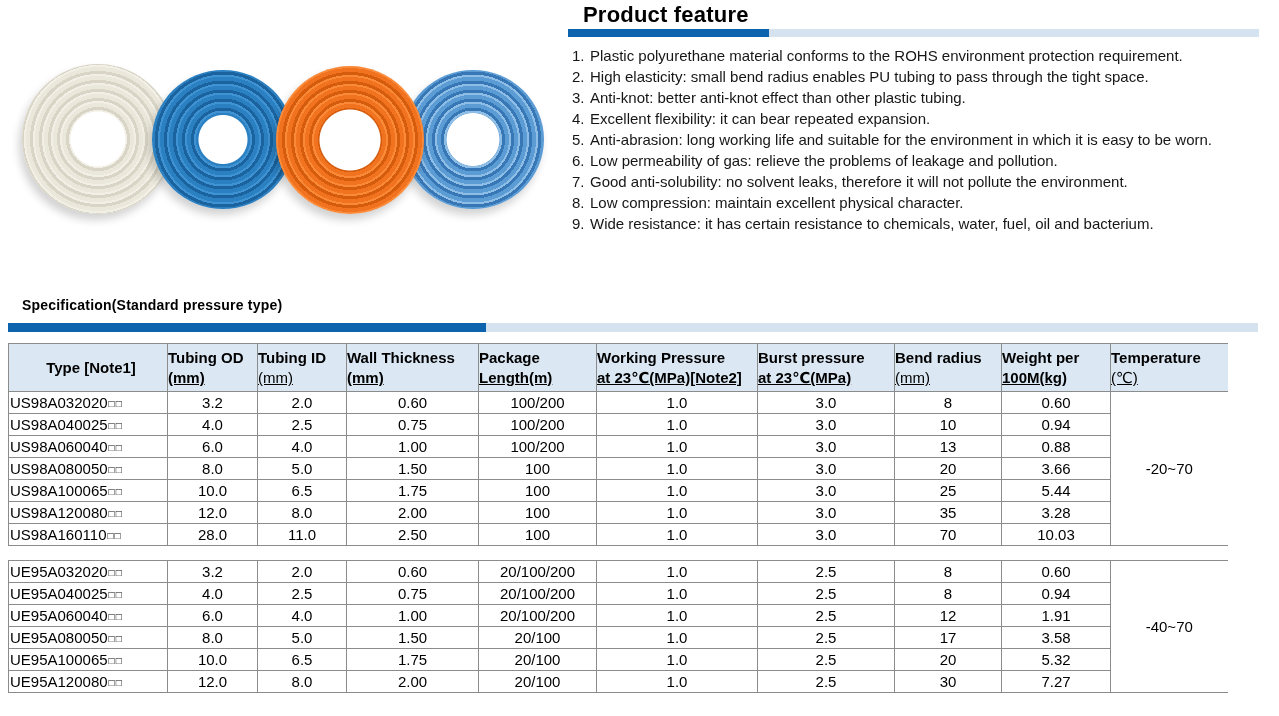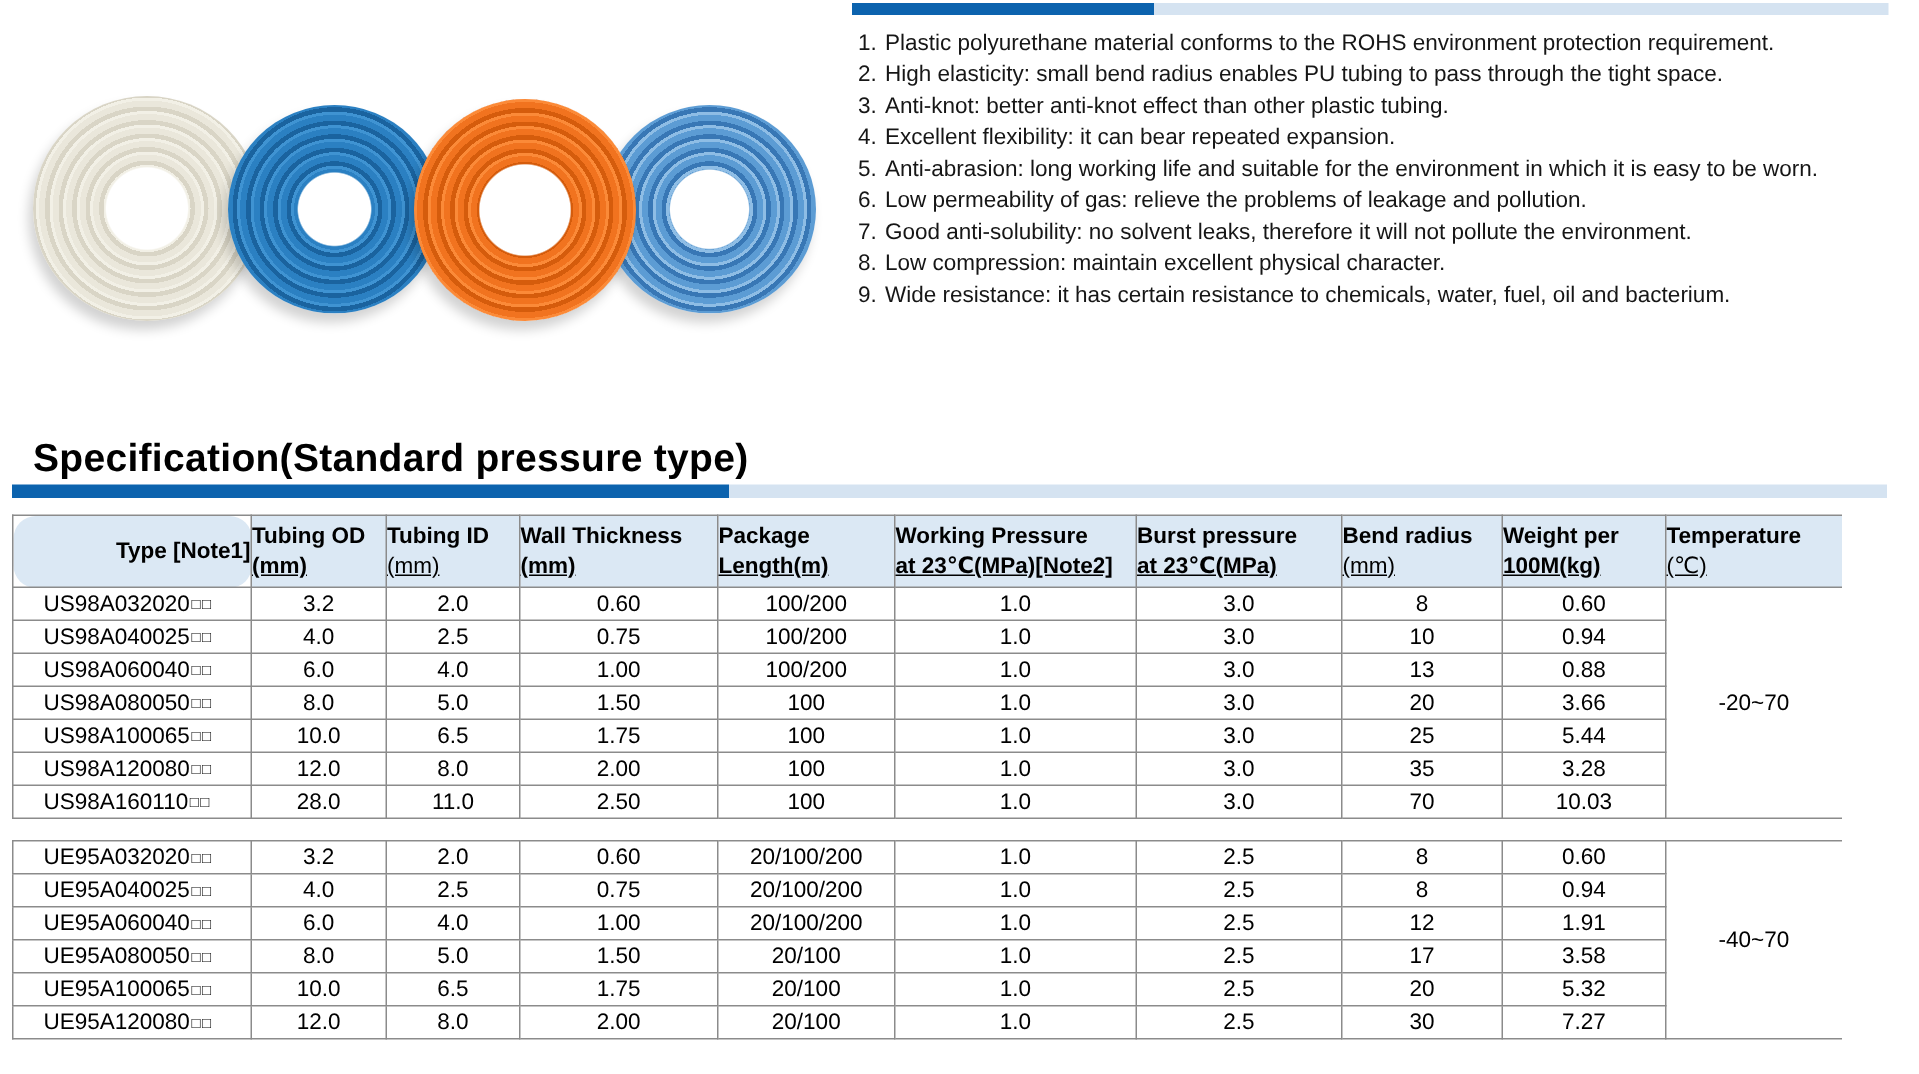--- a/index.html
+++ b/index.html
@@ -45,56 +45,57 @@
   .features { position:absolute; left:568px; top:0; width:704px; }
   .feature-title { margin:2px 0 0 15px; font-size:22px; font-weight:bold; line-height:25px; letter-spacing:0.2px; }
   .title-bar { height:8px; width:691px; margin-top:2px;
     background:linear-gradient(to right, #0c63ae 0 201px, #d5e3f1 201px); }
   .feature-list { list-style:none; margin:8px 0 0 4px; padding:0; font-size:15px; line-height:21px; color:#161616; }
   .feature-list li { display:flex; }
   .feature-list .num { flex:0 0 18px; }
   .feature-list .txt { flex:1 1 auto; }
 
   
-  .spec-title { position:absolute; left:22px; top:292px; margin:0; font-size:26px; font-weight:bold; line-height:26px; letter-spacing:0.2px; }
+  .spec-title { position:absolute; left:22px; top:292px; margin:0; font-size:14px; font-weight:bold; line-height:26px; letter-spacing:0.2px; }
   .spec-bar { position:absolute; left:8px; top:323px; width:1250px; height:9px;
     background:linear-gradient(to right, #0c63ae 0 478px, #d5e3f1 478px); }
 
   table.spec-table {
     position:absolute; left:8px; top:343px;
     width:1219px; border-collapse:collapse; table-layout:fixed;
     font-size:15px;
   }
   .spec-table th, .spec-table td { border:1px solid #8b8b8b; padding:0; }
   .spec-table th {
     background:#dbe8f4; height:48px; text-align:left;
     font-weight:bold; font-size:15px;
   }
   .spec-table th .l1 { display:block; line-height:20px; }
   .spec-table th .l2 { display:block; line-height:19px;text-decoration:underline; }
   .spec-table th .l2.regular { font-weight:normal; }
-  .spec-table th.type-header { text-align:right; padding-left:6px;border-radius:15px; }
+  .spec-table th.type-header { text-align:center; padding-left:6px; }
   .spec-table th.temp-header { border-right:none; }
   .spec-table td { height:22px; text-align:center; vertical-align:middle; background:#fff; }
-  .spec-table td.type-cell { text-align:left; padding-left:20px; white-space:nowrap;margin-left:19px; }
+  .spec-table td.type-cell { text-align:left; padding-left:1px; white-space:nowrap;margin-left:19px; }
   .spec-table td.type-cell .sq { font-size:10px; vertical-align:1px; letter-spacing:1px; margin-left:1px; }
   .spec-table td.temp-cell { border-right:none; }
   .spec-table tr.spacer td { border:none; height:15px; }
 </style>
 </head>
 <body>
 
 <div class="coil-photo">
   <div class="coil coil-white"></div>
   <div class="coil coil-blue"></div>
   <div class="coil coil-orange"></div>
   <div class="coil coil-clearblue"></div>
 </div>
 
 <section class="features">
+  <h1 class="feature-title">Product feature</h1>
   <div class="title-bar"></div>
   <ol class="feature-list">
     <li>
         <span class="num">1.</span>
         <span class="txt">Plastic polyurethane material conforms to the ROHS environment protection requirement.</span>
       </li>
     <li>
         <span class="num">2.</span>
         <span class="txt">High elasticity: small bend radius enables PU tubing to pass through the tight space.</span>
       </li>

